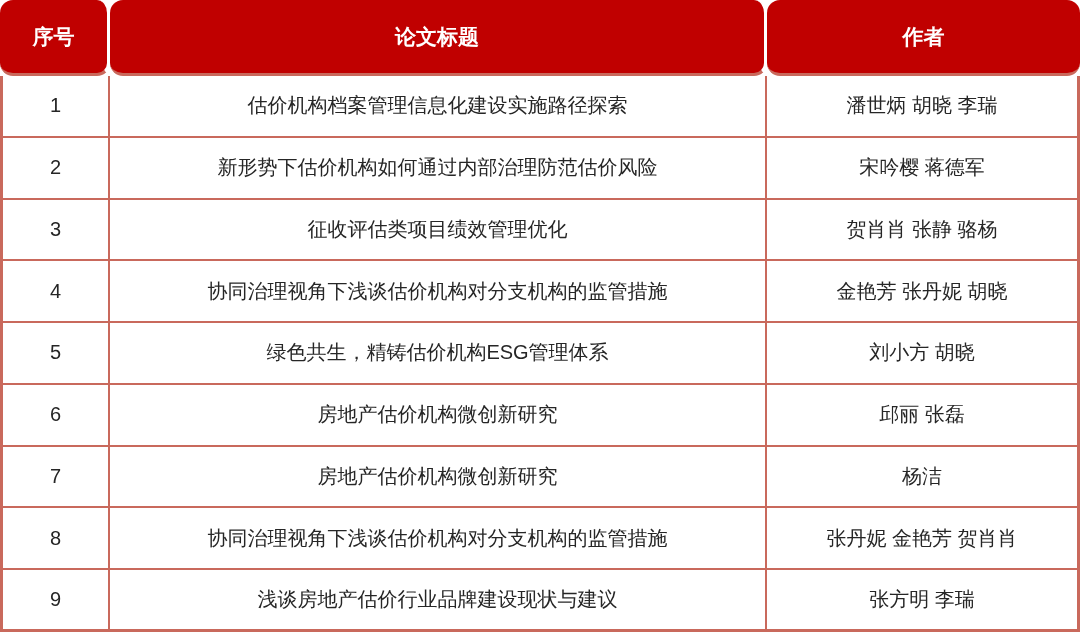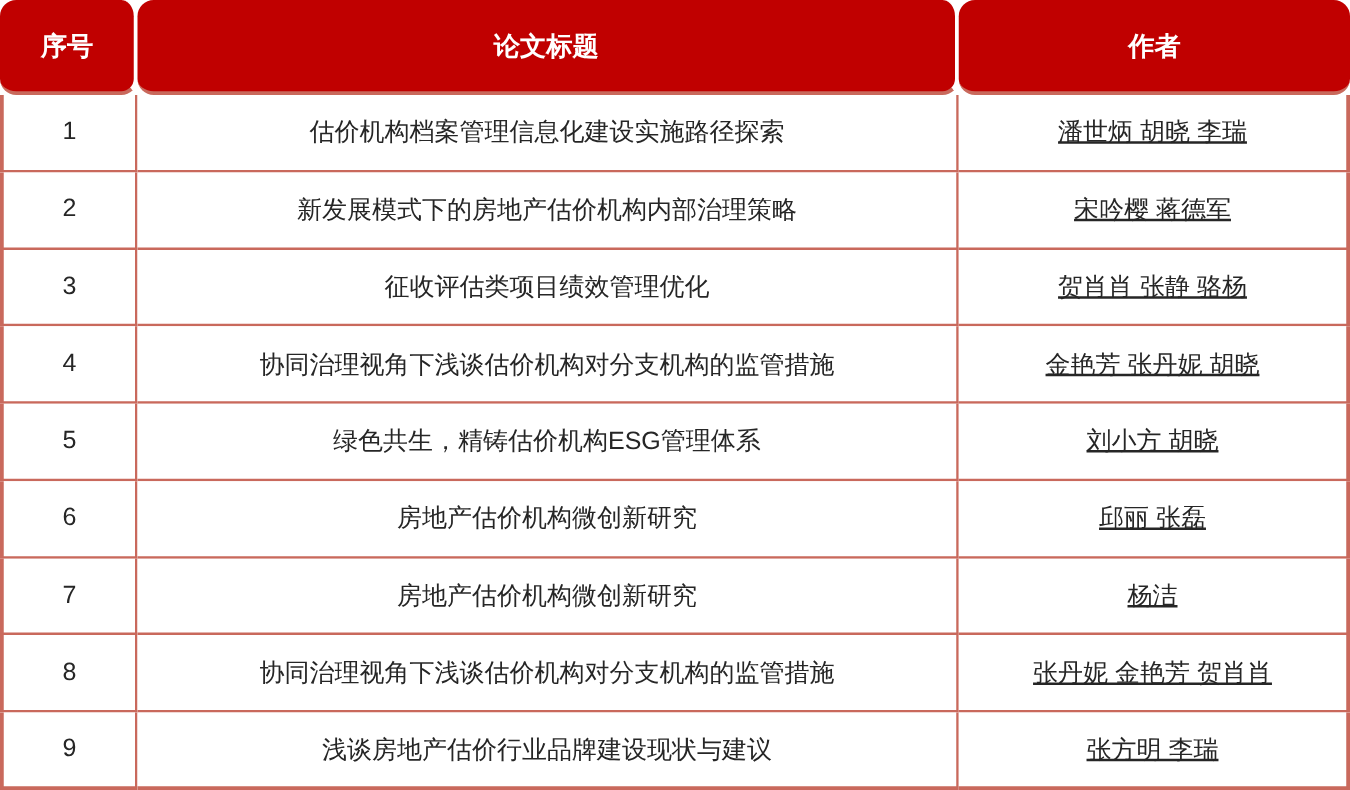--- a/index.html
+++ b/index.html
@@ -28,21 +28,21 @@
   }
   thead th.has-sep{border-right:3px solid #ffffff;}
   tbody td{
     font-size:20px;color:var(--text);
     height:57px;
     border-bottom:2px solid var(--border);
     border-right:2px solid var(--border);
     background:#ffffff;
   }
   tbody td:first-child{border-left:3px solid var(--border);}
-  tbody td:last-child{border-right:3px solid var(--border);text-decoration:underline;}
+  tbody td:last-child{border-right:3px solid var(--border);}
   tbody tr:last-child td{border-bottom:3px solid var(--border);}
   col.c-no{width:110px;}
   col.c-title{width:657px;}
   col.c-authors{width:313px;}
 </style>
 </head>
 <body>
 
 <table>
   <colgroup>
@@ -58,21 +58,21 @@
     </tr>
   </thead>
   <tbody>
     <tr>
       <td>1</td>
       <td>估价机构档案管理信息化建设实施路径探索</td>
       <td>潘世炳 胡晓 李瑞</td>
     </tr>
     <tr>
       <td>2</td>
-      <td>新发展模式下的房地产估价机构内部治理策略</td>
+      <td>新形势下估价机构如何通过内部治理防范估价风险</td>
       <td>宋吟樱 蒋德军</td>
     </tr>
     <tr>
       <td>3</td>
       <td>征收评估类项目绩效管理优化</td>
       <td>贺肖肖 张静 骆杨</td>
     </tr>
     <tr>
       <td>4</td>
       <td>协同治理视角下浅谈估价机构对分支机构的监管措施</td>

